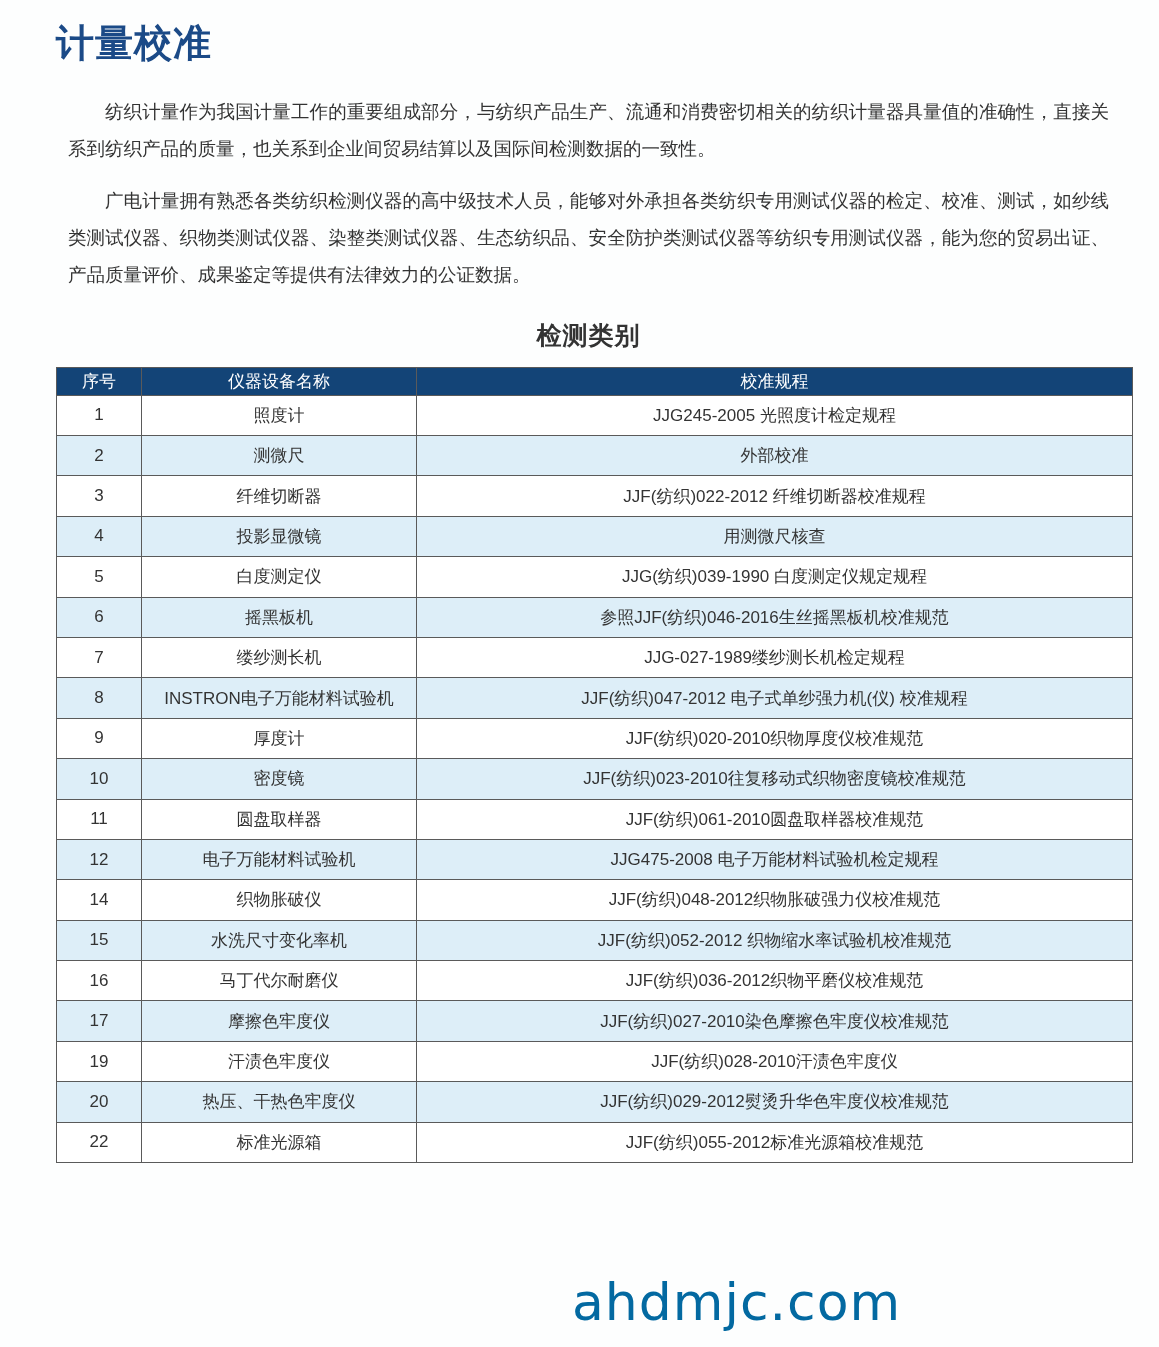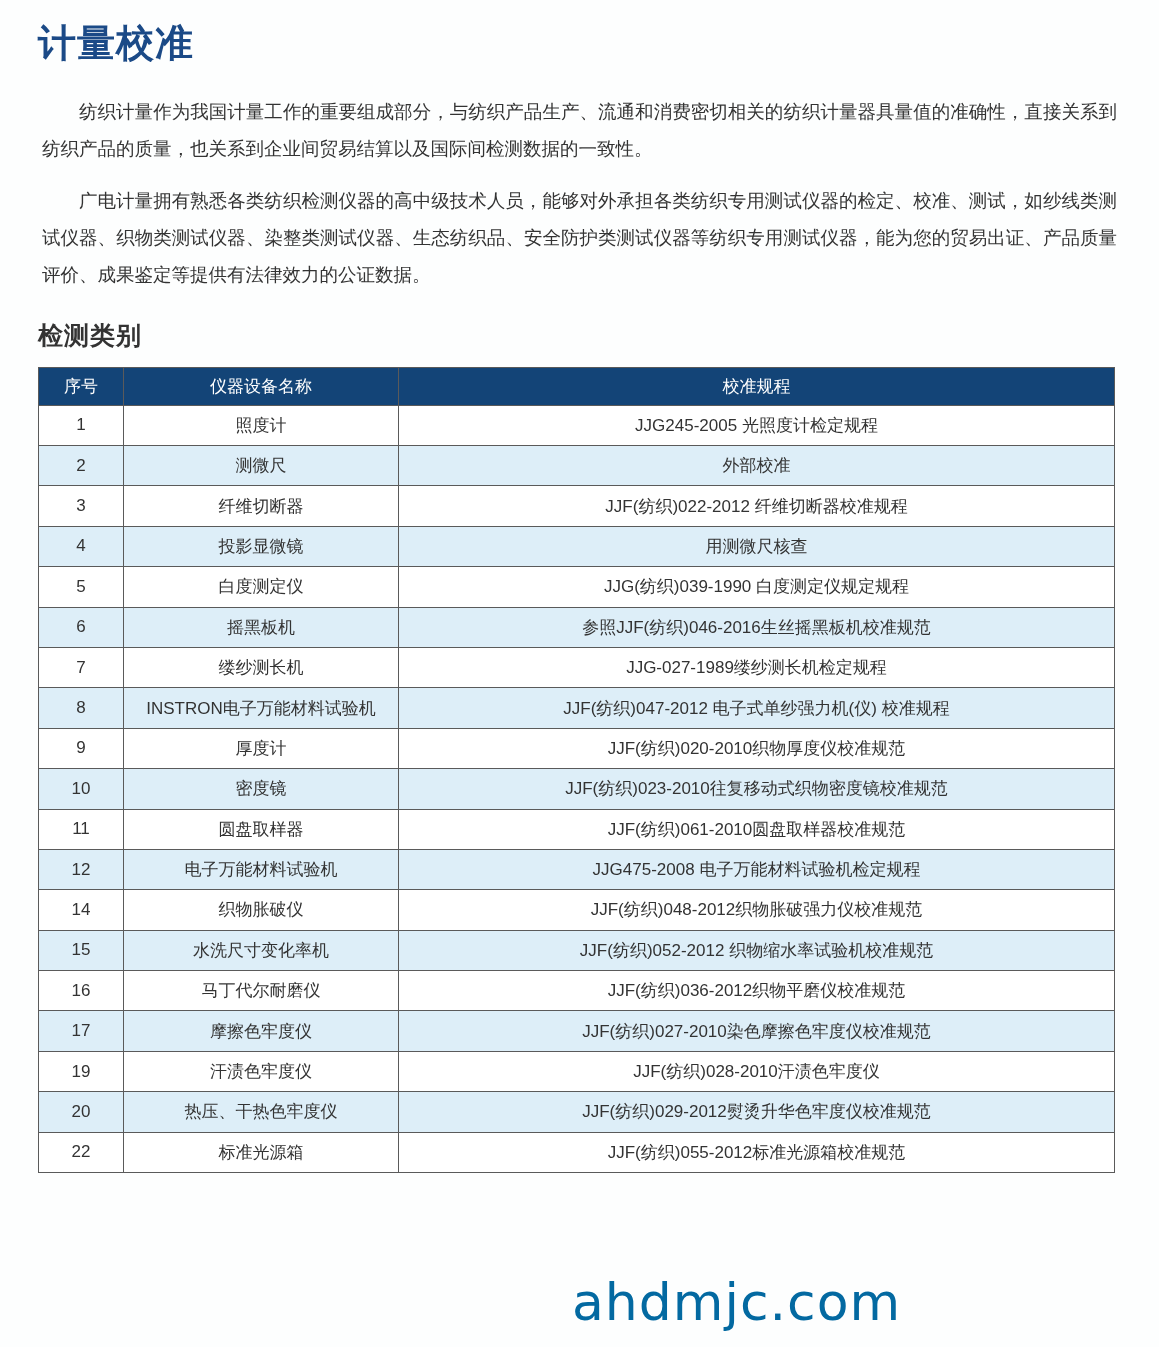--- a/index.html
+++ b/index.html
@@ -12,45 +12,46 @@
   *{box-sizing:border-box;}
   html,body{margin:0;padding:0;}
   body{
     width:1159px;height:1347px;
     background:#fdfefe;
     color:var(--text);
     font-family:"Liberation Sans","DejaVu Sans",sans-serif;
     position:relative;
     overflow:hidden;
   }
-  .page{padding:0 38px 0 38px;}
+  .page{padding:0 38px 0 56px;}
   h1.page-title{
     margin:21px 0 0 0;
     font-size:38px;
     font-weight:bold;
     color:var(--title-blue);
     letter-spacing:1px;
     line-height:1.2;
   }
   p.body-para{
     font-size:18.5px;
     line-height:37px;
     text-indent:2em;
     text-align:justify;
-    margin:4px;
+    margin:12px;
     color:var(--text);
   }
   p.body-para.first{margin-top:26px;}
   p.body-para.second{margin-top:15px;}
   h2.section-title{
     margin:26px 0 15px 0;
     font-size:25px;
     font-weight:bold;
     color:#333;
     letter-spacing:1px;
+    text-align:center;
   }
   table.cal-table{
     border-collapse:collapse;
     width:1077px;
     table-layout:fixed;
     font-size:17px;
   }
   .cal-table col.c-no{width:85px;}
   .cal-table col.c-device{width:275px;}
   .cal-table th,.cal-table td{
@@ -58,21 +59,21 @@
     text-align:center;
     vertical-align:middle;
     padding:0 4px;
     overflow:hidden;
     white-space:nowrap;
   }
   .cal-table thead th{
     background:var(--header-bg);
     color:#ffffff;
     font-weight:normal;
-    height:38px;
+    height:28px;
     font-size:17px;
   }
   .cal-table tbody td{
     height:40.4px;
     background:#ffffff;
     color:var(--text);
   }
   .cal-table tbody tr:nth-child(even) td{
     background:var(--row-alt);
   }

